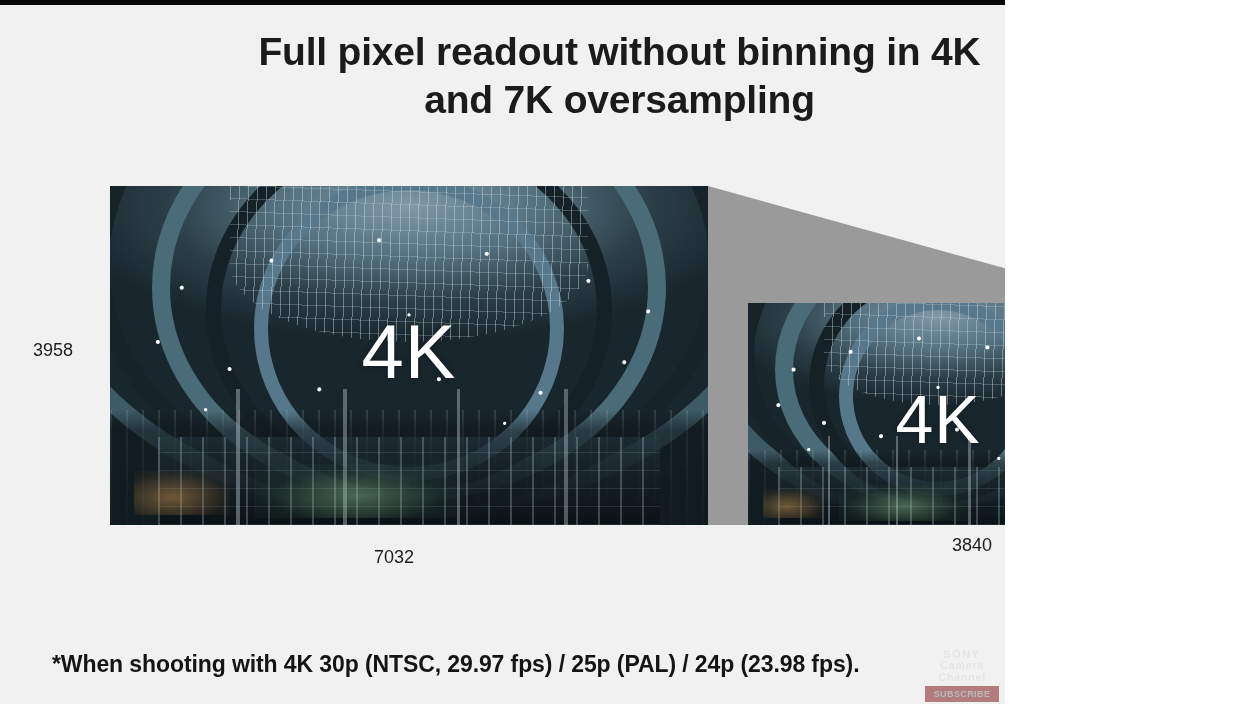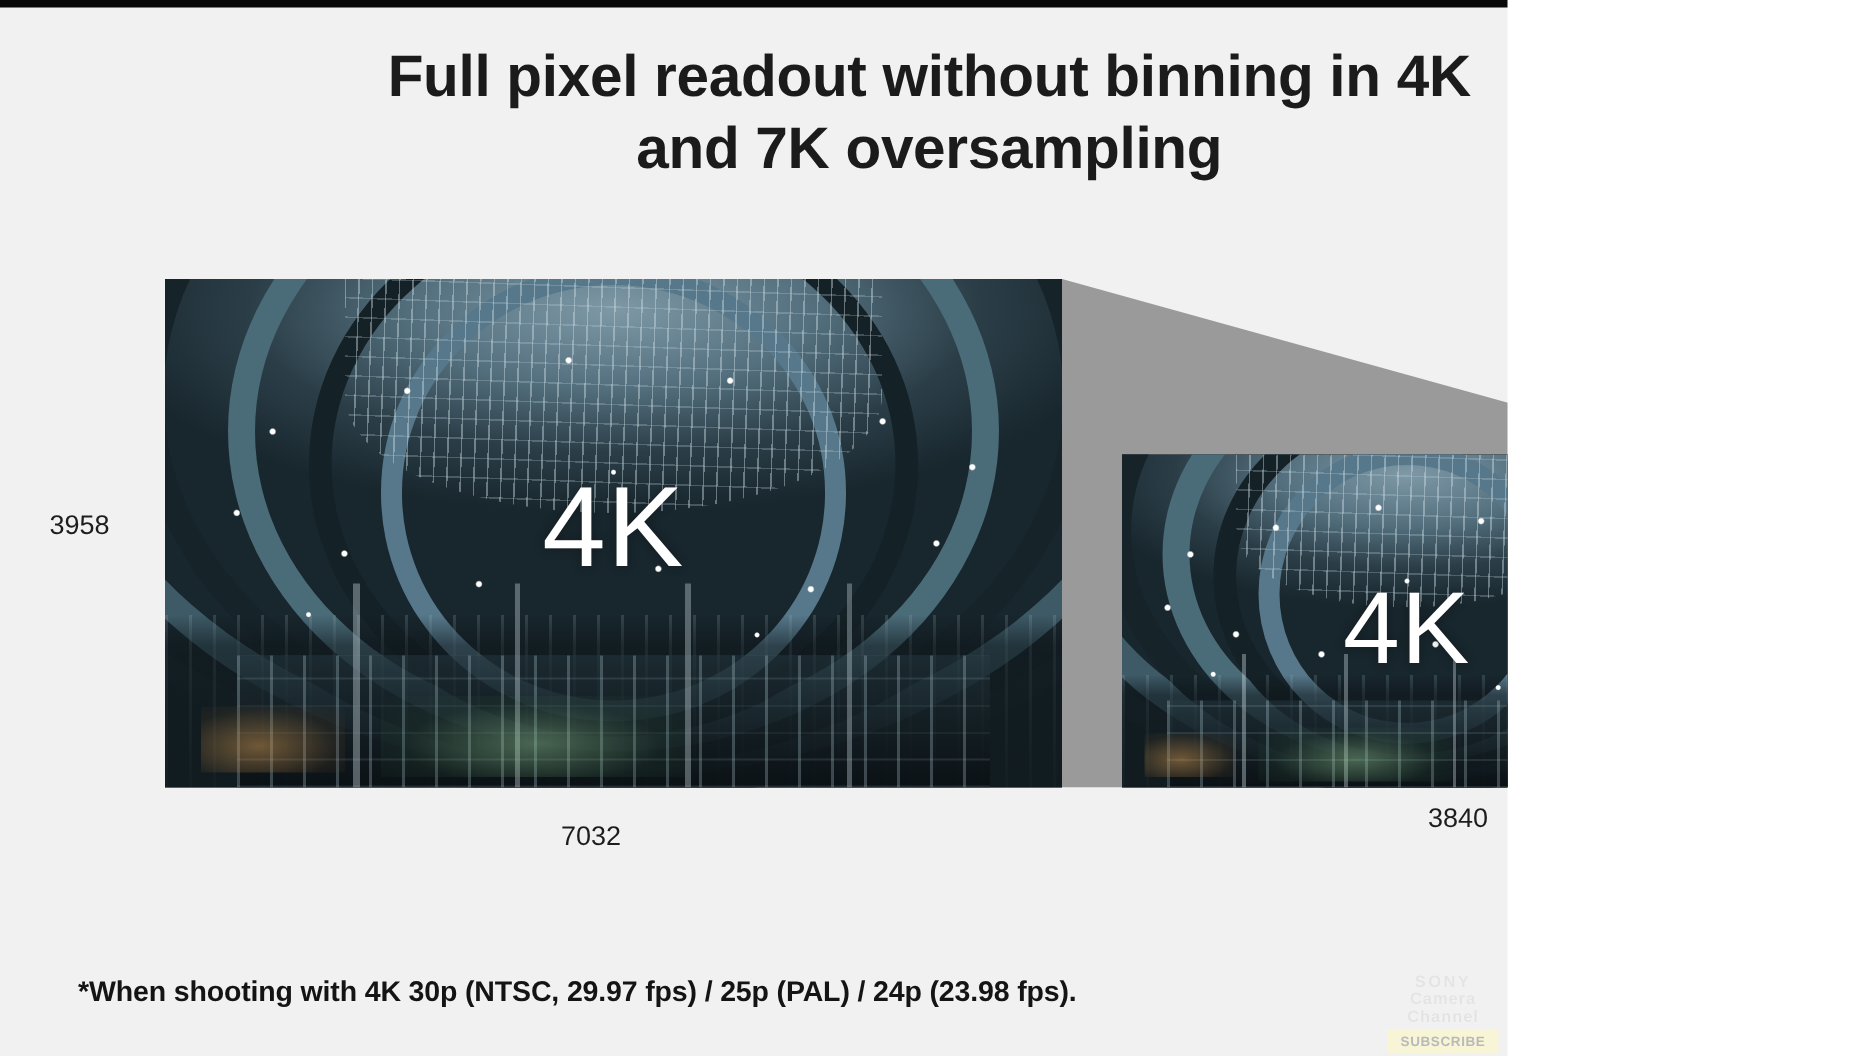--- a/index.html
+++ b/index.html
@@ -199,21 +199,21 @@
   #dim-7k-width  { left: 374px; top: 535px; margin-top: 12px; }
   #dim-4k-height { left: 1145px; top: 427px; }
   #dim-4k-width  { left: 952px;  top: 535px; }
 
   
   #footnote {
     position: absolute;
     left: 52px;
     top: 651px;
     color: #141414;
-    font-size: 19px;
+    font-size: 23px;
     font-weight: 700;
     font-family: "Liberation Sans", sans-serif;
     letter-spacing: -0.1px;
     white-space: nowrap;
     text-align: center;
   }
 
   
   #watermark {
     position: absolute;
@@ -228,21 +228,21 @@
     color: #d9d9d9;
     font-size: 11px;
     line-height: 11.5px;
     font-weight: 700;
     letter-spacing: .6px;
     text-shadow: 0 0 1px rgba(255,255,255,.8);
   }
   #watermark .brand .l1 { letter-spacing: 1.6px; }
   #subscribe-button {
     margin-top: 2px;
-    background: #fef9c3;
+    background: #7f1d1d;
     color: #8d8d8d;
     font-size: 9px;
     font-weight: 700;
     letter-spacing: .4px;
     padding: 3px 2px 3px 2px;
     border: 0;
     width: 100%;
     box-sizing: border-box;
     font-family: "Liberation Sans", sans-serif;
     cursor: pointer;

